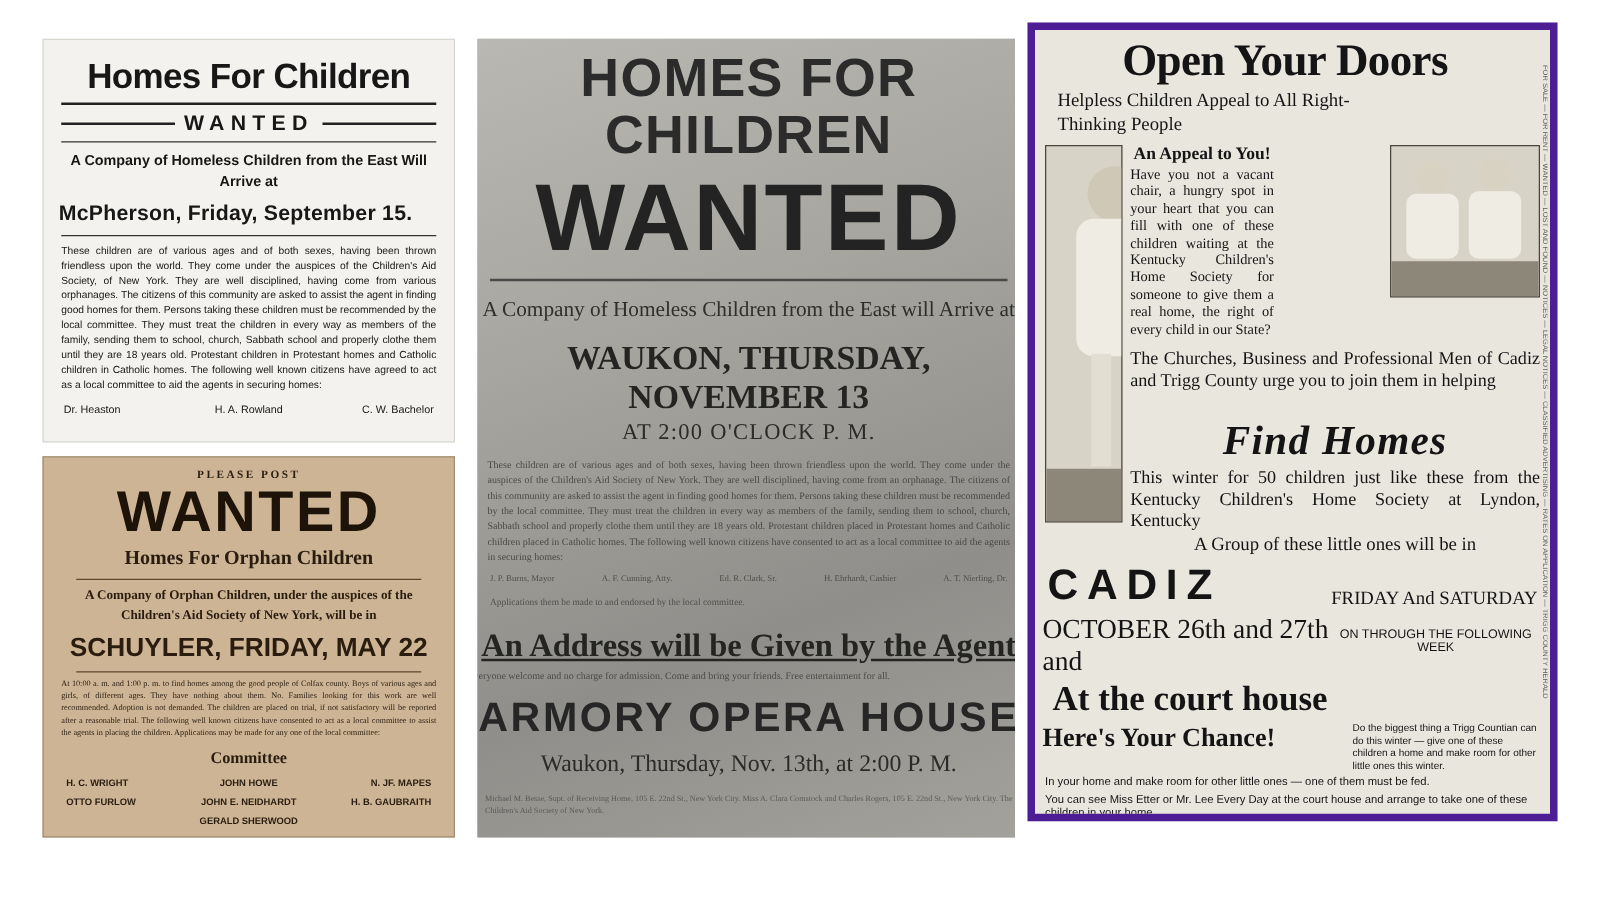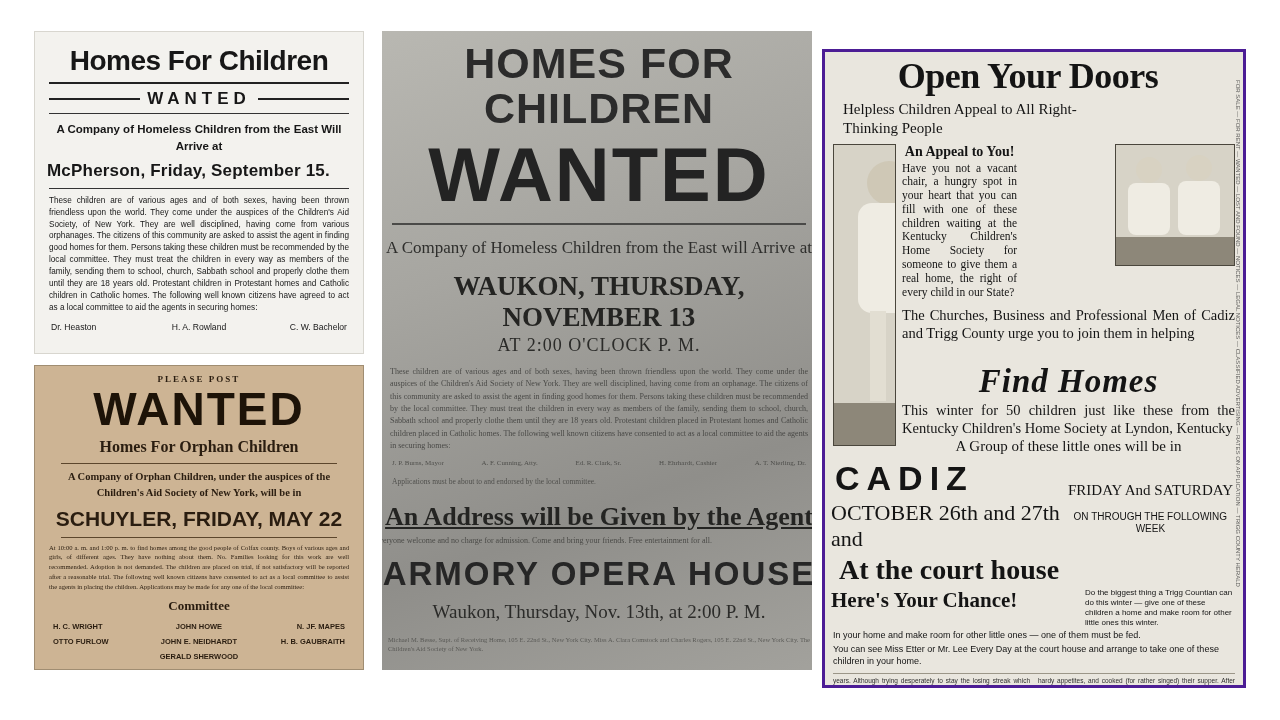--- a/index.html
+++ b/index.html
@@ -314,25 +314,25 @@
     text-align: justify;
     color: #454542;
     margin: 12px 14px 0 14px;
     opacity: .75;
   }
 
   
   .poster4 {
     position: absolute;
     left: 822px;
-    top: 49px;
+    top: 18px;
     width: 424px;
     height: 639px;
     background: #e9e6de;
-    border: 3px solid #4c1d95;
+    border: 6px solid #4c1d95;
     box-sizing: border-box;
     overflow: hidden;
     color: #141414;
   }
   .p4-headline {
     font-family: "Liberation Serif", serif;
     font-weight: bold;
     font-size: 36px;
     text-align: center;
     line-height: 1;
@@ -566,21 +566,21 @@
       <div class="p3-place">WAUKON, THURSDAY, NOVEMBER 13</div>
       <div class="p3-time">AT 2:00 O'CLOCK P. M.</div>
       <div class="p3-body">These children are of various ages and of both sexes, having been thrown friendless upon the world. They come under the auspices of the Children's Aid Society of New York. They are well disciplined, having come from an orphanage. The citizens of this community are asked to assist the agent in finding good homes for them. Persons taking these children must be recommended by the local committee. They must treat the children in every way as members of the family, sending them to school, church, Sabbath school and properly clothe them until they are 18 years old. Protestant children placed in Protestant homes and Catholic children placed in Catholic homes. The following well known citizens have consented to act as a local committee to aid the agents in securing homes:</div>
       <div class="p3-names">
         <span>J. P. Burns, Mayor</span>
         <span>A. F. Cunning, Atty.</span>
         <span>Ed. R. Clark, Sr.</span>
         <span>H. Ehrhardt, Cashier</span>
         <span>A. T. Nierling, Dr.</span>
       </div>
-      <div class="p3-foot">Applications must be about to and endorsed by the local committee.</div>
+      <div class="p3-foot">Applications them be made to and endorsed by the local committee.</div>
       <div class="p3-address">An Address will be Given by the Agent</div>
       <div class="p3-caption">Everyone welcome and no charge for admission.  Come and bring your friends.  Free entertainment for all.</div>
       <div class="p3-venue">ARMORY OPERA HOUSE</div>
       <div class="p3-venue2">Waukon, Thursday, Nov. 13th, at 2:00 P. M.</div>
       <div class="p3-tiny">Michael M. Besse, Supt. of Receiving Home, 105 E. 22nd St., New York City.  Miss A. Clara Comstock and Charles Rogers, 105 E. 22nd St., New York City.  The Children's Aid Society of New York.</div>
     </div>
   </div>
 
   <div class="poster4">
     <div class="p4-headline">Open Your Doors</div>

